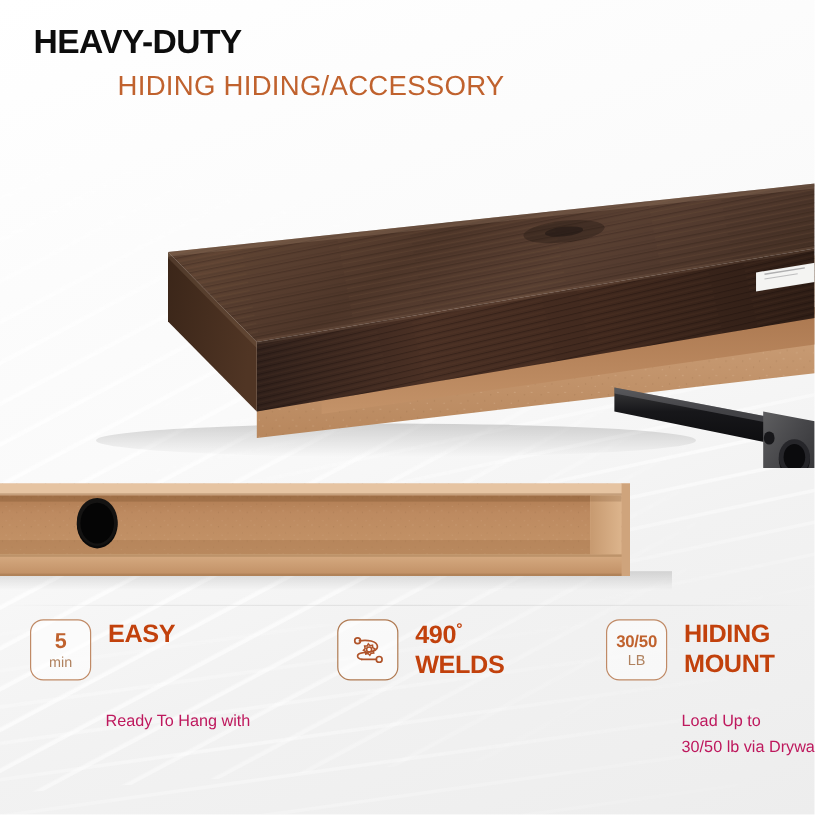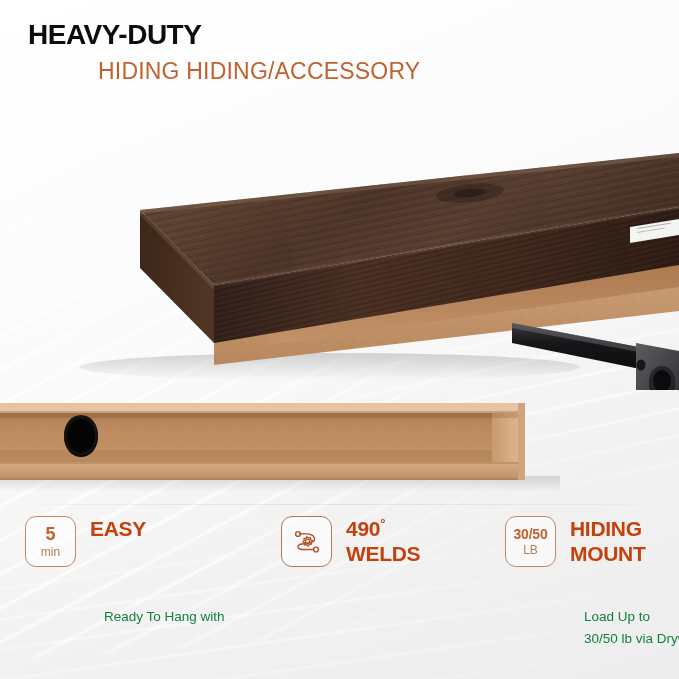--- a/index.html
+++ b/index.html
@@ -218,27 +218,27 @@
     letter-spacing: -0.3px;
   }
   .feature-heading .deg {
     font-size: 13px;
     vertical-align: super;
     line-height: 1;
   }
   .feature-heading .l2 { display: block; }
 
   .feature-desc {
-    margin: 16px;
+    margin: 0;
     padding-top: 23px;
     padding-left: 63px;
     font-size: 13.5px;
     line-height: 1.62;
     font-weight: 400;
-    color: #15803d;
+    color: #be185d;
     white-space: nowrap;
   }
   .feature.f2 .feature-desc { padding-left: 63px; }
   .feature.f3 .feature-desc { padding-left: 63px; }
   .feature-desc .l2 { display: block; }
 </style>
 </head>
 <body>
 
 <div id="page">

